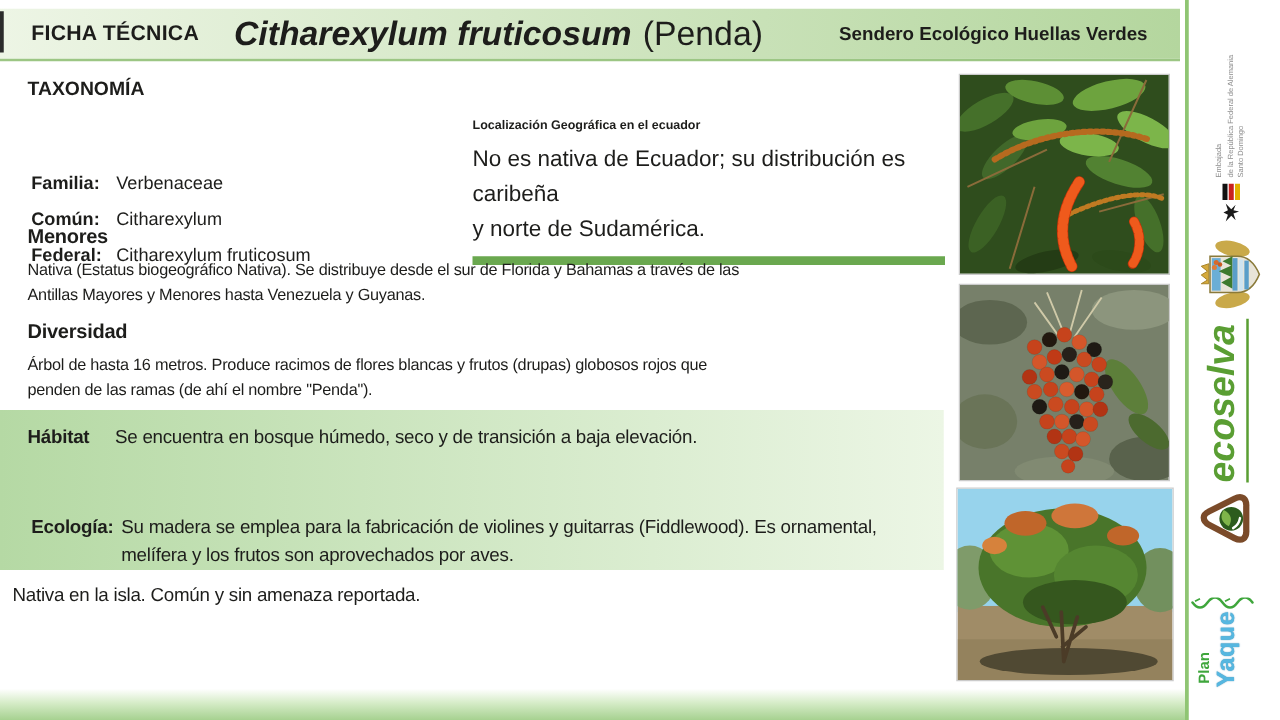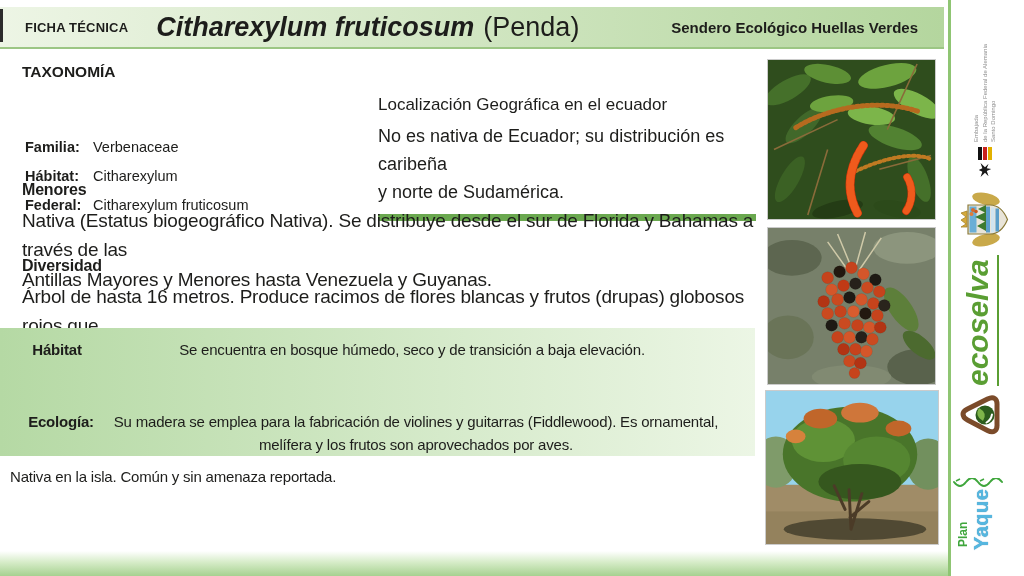--- a/index.html
+++ b/index.html
@@ -4,50 +4,50 @@
 <style>
   html,body{margin:0;padding:0;background:#888;}
   .page{position:relative;width:1024px;height:576px;background:#fff;overflow:hidden;
         font-family:"Liberation Sans",sans-serif;color:var(--text-dark,#1d1d1b);}
 
   
   .header{position:absolute;left:0;top:7px;width:944px;height:40px;
           background:linear-gradient(to right,var(--header-from,#edf5e5),var(--header-to,#b4d69e));
           border-bottom:2px solid var(--header-border,#9cc684);
           display:flex;align-items:center;}
-  .ficha{margin-left:25px;font-weight:bold;font-size:13px;letter-spacing:.2px;white-space:nowrap;}
+  .ficha{margin-left:25px;font-weight:bold;font-size:17px;letter-spacing:.2px;white-space:nowrap;}
   .species{margin-left:28px;font-size:27px;white-space:nowrap;display:flex;align-items:baseline;}
   .species .sci{font-weight:bold;font-style:italic;}
   .species .common{margin-left:9px;font-weight:400;}
   .program{margin-left:auto;margin-right:26px;font-weight:bold;font-size:15px;white-space:nowrap;}
   .edge-artifact{position:absolute;left:0;top:9px;width:3px;height:33px;background:#2b2b2b;}
 
   
   .tax-title{position:absolute;left:22px;top:63px;font-weight:bold;font-size:15.5px;}
   .tax-table{position:absolute;left:25px;top:95px;font-size:14.5px;margin-top:44px;}
   .tax-row{display:flex;margin-bottom:13px;}
   .tax-row .lbl{font-weight:bold;width:68px;}
   .tax-row .val{}
 
   
   .geo{position:absolute;left:378px;top:95px;width:378px;}
-  .geo .g-title{font-weight:normal;font-size:17px;}
+  .geo .g-title{font-weight:bold;font-size:10px;}
   .geo .g-body{margin-top:8px;font-size:18px;line-height:1.55;white-space:pre-line;}
   .geo .g-bar{margin-top:7px;height:7px;background:var(--accent-green,#6aa84f);}
 
   
   .sec-h{position:absolute;left:22px;font-weight:bold;font-size:16px;letter-spacing:-.2px;}
-  .sec-b{position:absolute;left:22px;width:735px;font-size:19px;line-height:1.55;
+  .sec-b{position:absolute;left:22px;width:735px;font-size:13px;line-height:1.55;
          letter-spacing:-.2px;white-space:pre-line;}
   .origin-h{top:181px;} .origin-b{top:206px;}
   .div-h{top:257px;}    .div-b{top:282px;}
 
   
   .hbox{position:absolute;left:0;top:328px;width:755px;height:128px;
-        background:linear-gradient(to right,var(--box-from,#b5d9a4),var(--box-to,#ecf6e5));text-align:center;}
+        background:linear-gradient(to right,var(--box-from,#b5d9a4),var(--box-to,#ecf6e5));}
   .hrow{position:absolute;display:flex;font-size:15px;letter-spacing:-.2px;line-height:1.55;}
   .hrow .lbl{font-weight:bold;flex:0 0 70px;}
   .habitat-row{left:22px;top:10px;width:710px;}
   .ecology-row{left:25px;top:66px;width:710px;margin-top:16px;}
   .ecology-row .lbl{flex:0 0 72px;}
   .hrow .bod{white-space:pre-line;width:655px;}
 
   .status-note{position:absolute;left:10px;top:468px;font-size:15px;letter-spacing:-.2px;}
 
   
@@ -106,21 +106,21 @@
   </div>
   <div class="edge-artifact"></div>
 
   <div class="tax-title">TAXONOMÍA</div>
   <div class="tax-table">
     <div class="tax-row">
       <span class="lbl">Familia:</span>
       <span class="val">Verbenaceae</span>
     </div>
     <div class="tax-row">
-      <span class="lbl">Hábitat:</span>
+      <span class="lbl">Común:</span>
       <span class="val">Citharexylum</span>
     </div>
     <div class="tax-row">
       <span class="lbl">Federal:</span>
       <span class="val">Citharexylum fruticosum</span>
     </div>
   </div>
 
   <div class="geo">
     <div class="g-title">Localización Geográfica en el ecuador</div>

